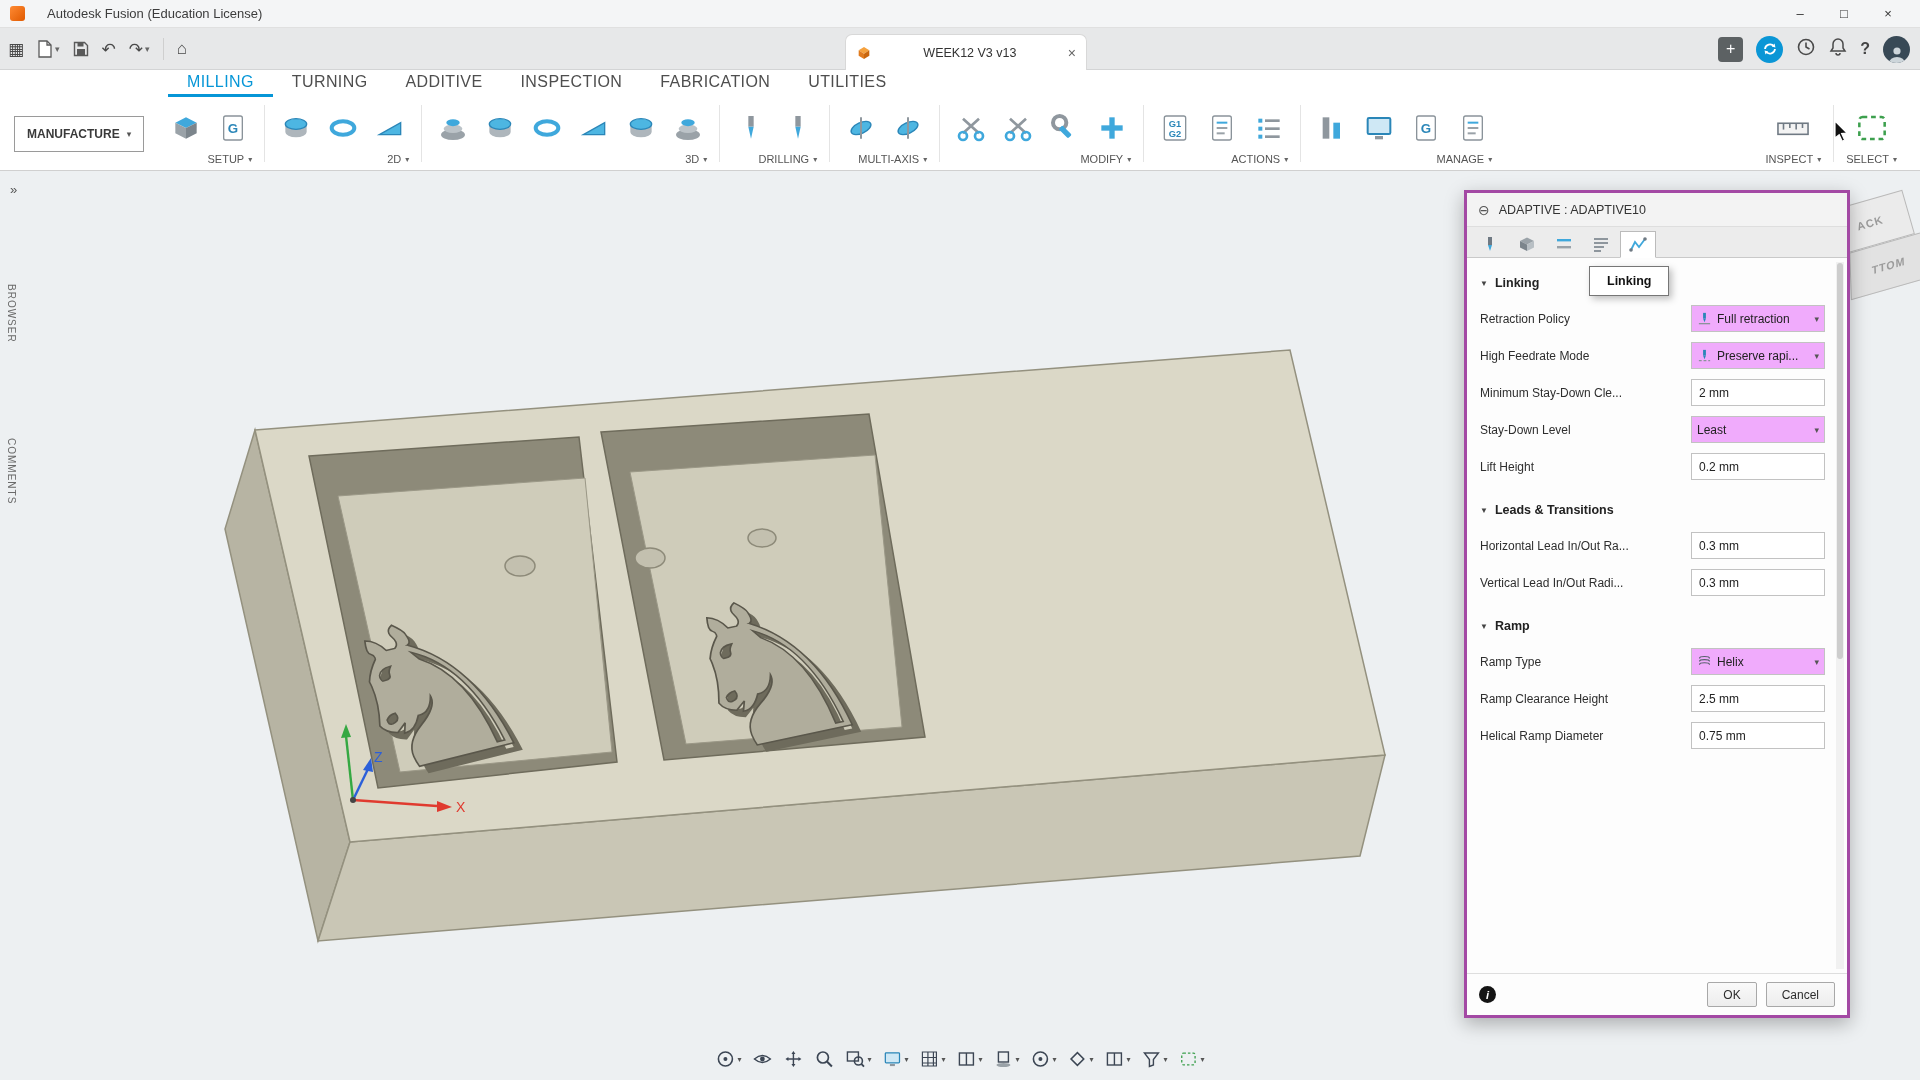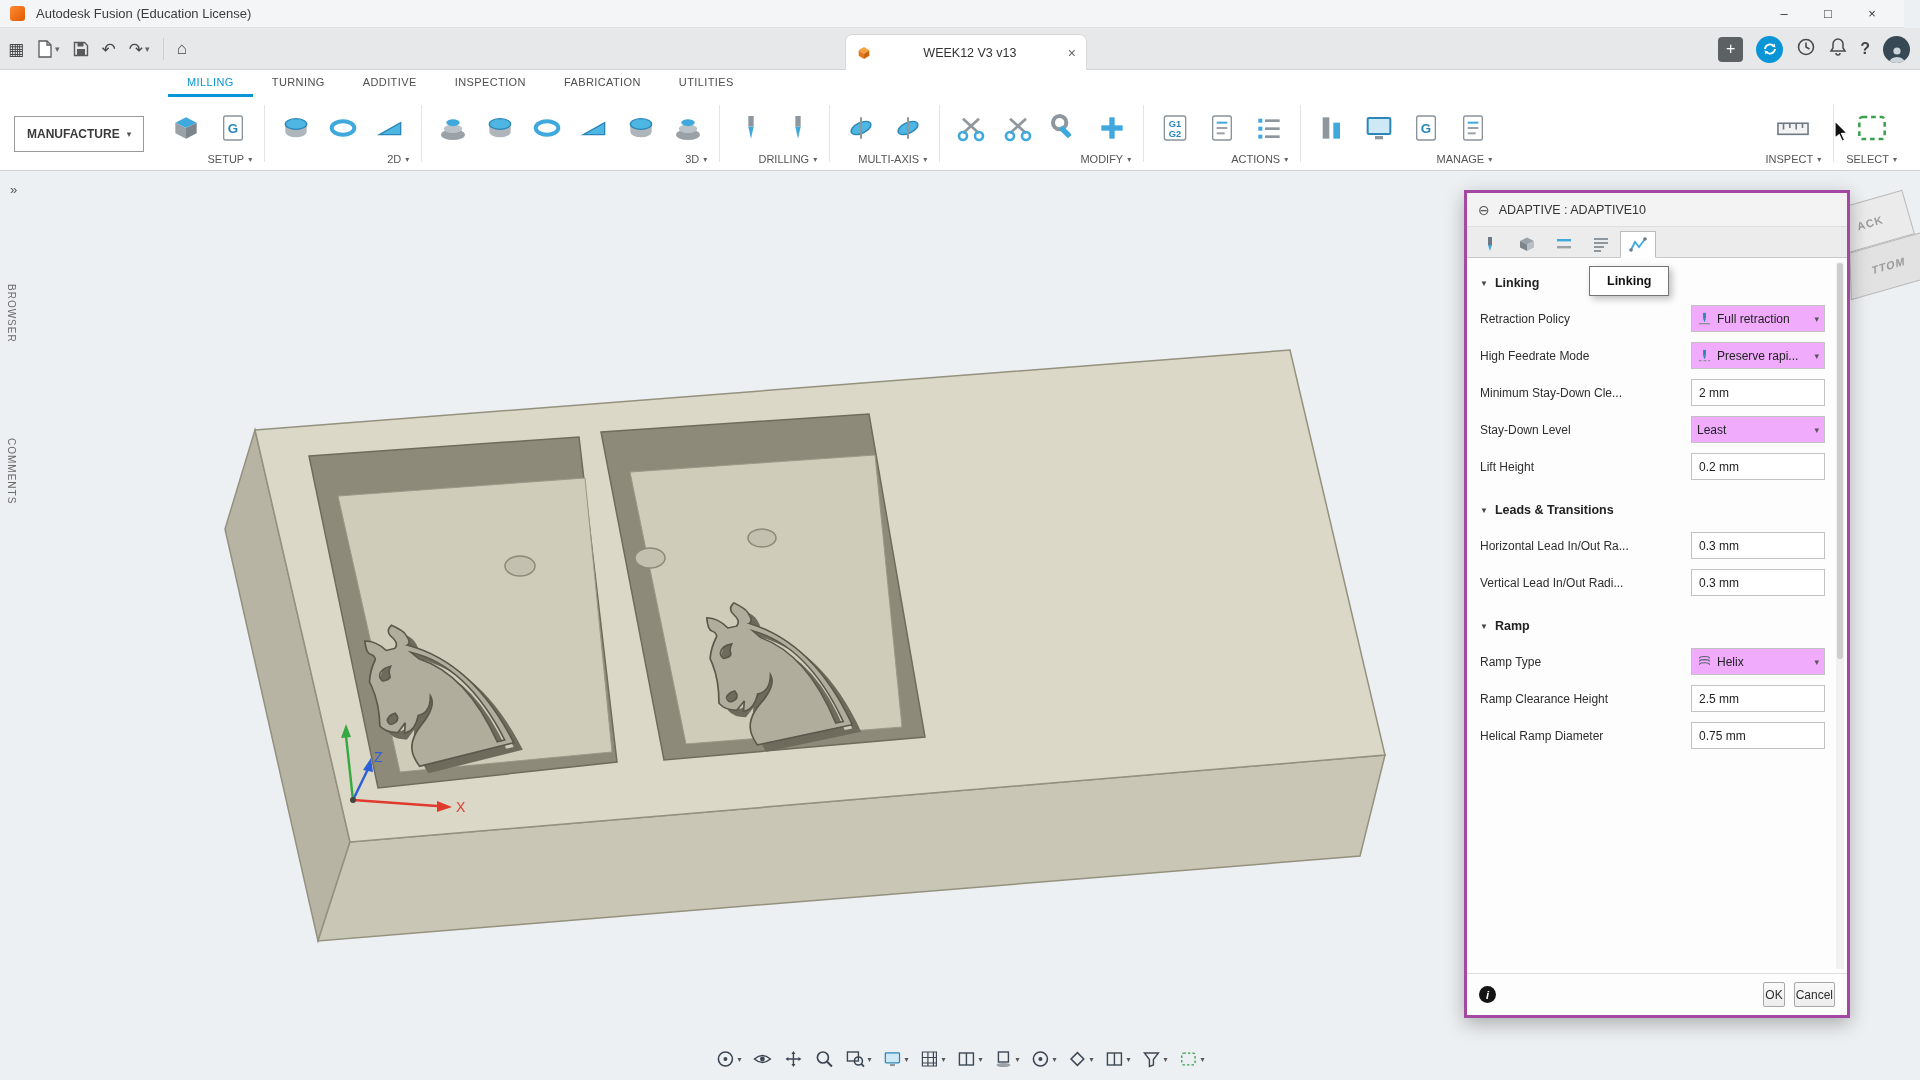--- a/index.html
+++ b/index.html
@@ -1,21 +1,21 @@
 <!DOCTYPE html>
 <html><head>
 <meta charset="utf-8">
 <style>
   * { box-sizing: border-box; margin: 0; padding: 0; }
   html,body { width:1920px; height:1080px; }
   body { font-family:"Liberation Sans","DejaVu Sans",sans-serif; background:#edf0f2; overflow:hidden; }
   .screen { position:relative; width:1920px; height:1080px; background:#edf0f2; overflow:hidden; }
 
   
-  .titlebar { position:absolute; top:0; left:0; right:16px; height:28px; background:#f4f5f6; border-bottom:1px solid #e0e0e0; display:flex; align-items:center; padding:0 10px; gap:11px; z-index:20;text-align:center; }
+  .titlebar { position:absolute; top:0; left:0; right:0; height:28px; background:#f4f5f6; border-bottom:1px solid #e0e0e0; display:flex; align-items:center; padding:0 10px; gap:22px; z-index:20;text-align:center; }
   .fusion-logo { width:15px; height:15px; border-radius:3px; background:linear-gradient(135deg,#ff8a33,#e05a00); }
   .tb-title { font-size:13px; color:#3c3c3c; }
   .win-controls { margin-left:auto; display:flex; gap:0; }
   .win-btn { width:44px; height:28px; display:flex; align-items:center; justify-content:center; font-size:13px; color:#333; }
 
   
   .tabbar { position:absolute; top:28px; left:0; right:0; height:42px; background:#e7e8e9; border-bottom:1px solid #d3d4d5; z-index:20; }
   .tb-left { position:absolute; left:8px; top:0; height:42px; display:flex; align-items:center; gap:13px; color:#4a4a4a; }
   .tb-glyph { font-size:17px; color:#4a4a4a; display:flex; align-items:center; gap:2px; }
   .tb-glyph .mini-chev { font-size:9px; color:#666; }
@@ -25,21 +25,21 @@
   .doc-close { font-size:14px; color:#666; }
   .tb-right { position:absolute; right:10px; top:0; height:42px; display:flex; align-items:center; gap:13px; }
   .newtab-btn { width:25px; height:25px; border-radius:4px; background:#5c6163; color:#fff; font-size:16px; display:flex; align-items:center; justify-content:center; }
   .status-circle { width:27px; height:27px; border-radius:50%; background:#0a96d6; display:flex; align-items:center; justify-content:center; }
   .help-glyph { font-size:16px; font-weight:bold; color:#444; }
   .avatar { width:27px; height:27px; border-radius:50%; background:#384956; display:flex; align-items:flex-end; justify-content:center; overflow:hidden; }
 
   
   .ribbon { position:absolute; top:70px; left:0; right:0; height:101px; background:#ffffff; border-bottom:1px solid #d0d0d0; z-index:15; }
   .ribbon-tabs { height:27px; display:flex; align-items:stretch; padding-left:168px; }
-  .rtab { padding:0 19px; display:flex; align-items:center; font-size:11px; letter-spacing:.4px; color:#4e4e4e; border-bottom:3px solid transparent; }
+  .rtab { padding:0 19px; display:flex; align-items:center; font-size:16px; letter-spacing:.4px; color:#4e4e4e; border-bottom:3px solid transparent; }
   .rtab.active { color:#0696d7; border-bottom-color:#0696d7; }
   .ribbon-tools { display:flex; align-items:center; height:73px; padding:0 14px 0 14px; }
   .manufacture-btn { display:flex; align-items:center; gap:7px; border:1px solid #9a9a9a; background:#fff; padding:10px 12px; font-size:12px; font-weight:bold; color:#3a3a3a; margin-right:14px; }
   .manufacture-btn .mini-chev { font-size:9px; color:#555; }
   .tgroup { height:100%; display:flex; flex-direction:column; justify-content:space-between; padding:5px 9px 5px 9px; }
   .ticons { display:flex; gap:9px; align-items:center; justify-content:center; flex:1; }
   .tool-btn { width:38px; height:40px; display:flex; align-items:center; justify-content:center; }
   .tool-btn svg { width:32px; height:32px; }
   .tool-btn.big svg { width:38px; height:38px; }
   .tlabel { display:flex; gap:4px; justify-content:flex-end; align-items:center; font-size:11px; color:#555; }
@@ -88,21 +88,21 @@
   .fdd .ddval { flex:1; white-space:nowrap; overflow:hidden; }
   .fdd .ddchev { font-size:9px; color:#555; }
   .fdd svg { width:15px; height:15px; flex:0 0 auto; }
   .fcheck { width:17px; height:17px; border:1.6px solid #3a3a3a; background:#fff; display:flex; align-items:center; justify-content:center; font-size:13px; font-weight:bold; color:#111; }
   .tooltip { position:absolute; left:122px; top:8px; background:#fff; border:1px solid #767676; box-shadow:3px 3px 7px rgba(0,0,0,.25); padding:7px 17px; font-size:12.5px; font-weight:bold; color:#111; z-index:5; }
   .dlg-sb { position:absolute; right:3px; top:4px; bottom:4px; width:8px; background:#f1f1f1; }
   .dlg-sb-thumb { position:absolute; top:1px; left:1px; width:6px; height:56%; background:#cdcdcd; border-radius:3px; }
   .dlg-footer { height:42px; border-top:1px solid #dedede; display:flex; align-items:center; gap:9px; padding:0 12px; flex:0 0 auto; }
   .info-dot { width:17px; height:17px; border-radius:50%; background:#141414; color:#fff; font-size:11px; font-weight:bold; font-style:italic; display:flex; align-items:center; justify-content:center; }
   .spacer { flex:1; }
-  .btn { height:25px; padding:0 1px; border:1px solid #a8a8a8; background:linear-gradient(#f9f9f9,#ededed); font-size:12px; color:#2d2d2d; border-radius:2px; font-family:inherit; }
+  .btn { height:25px; padding:0 15px; border:1px solid #a8a8a8; background:linear-gradient(#f9f9f9,#ededed); font-size:12px; color:#2d2d2d; border-radius:2px; font-family:inherit; }
 
   .cursor { position:absolute; left:1833px; top:120px; z-index:40; }
 </style>
 </head>
 <body>
 
 <svg width="0" height="0" style="position:absolute">
   <defs>
     <symbol id="s-cube" viewBox="0 0 24 24">
         <path d="M4 8 L12 4 L20 8 L12 12 Z" fill="#3fa8dc"></path>

